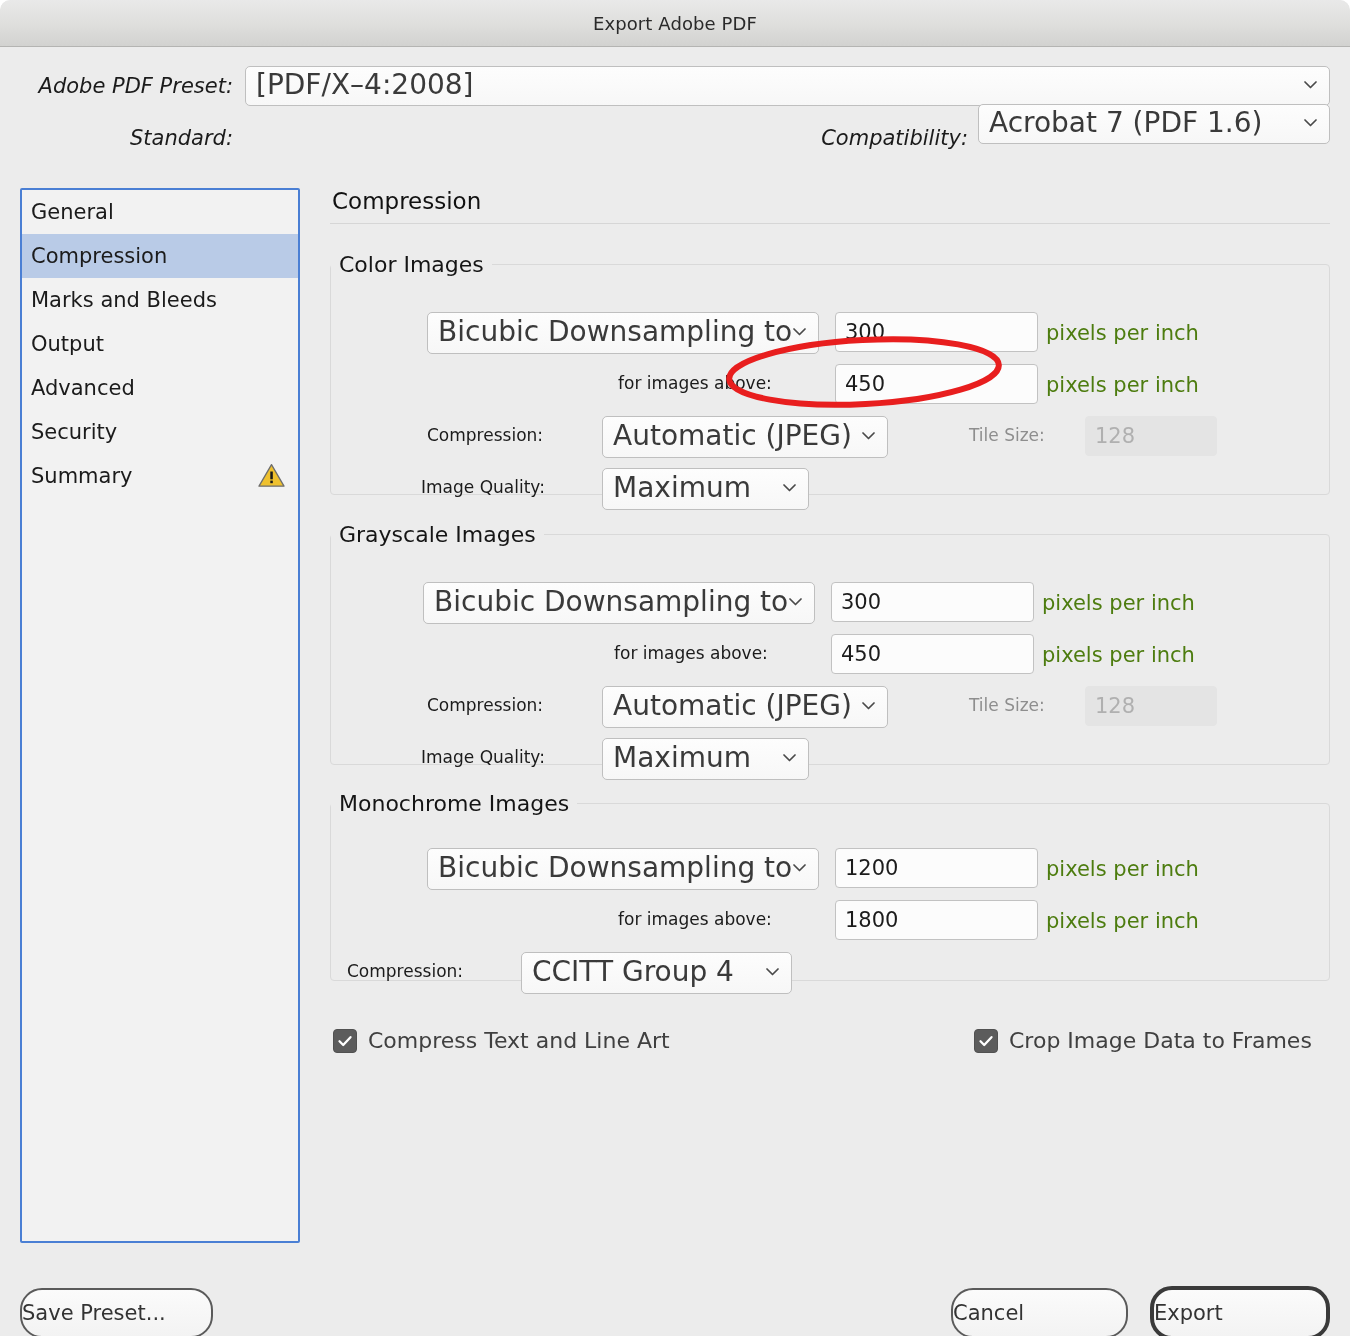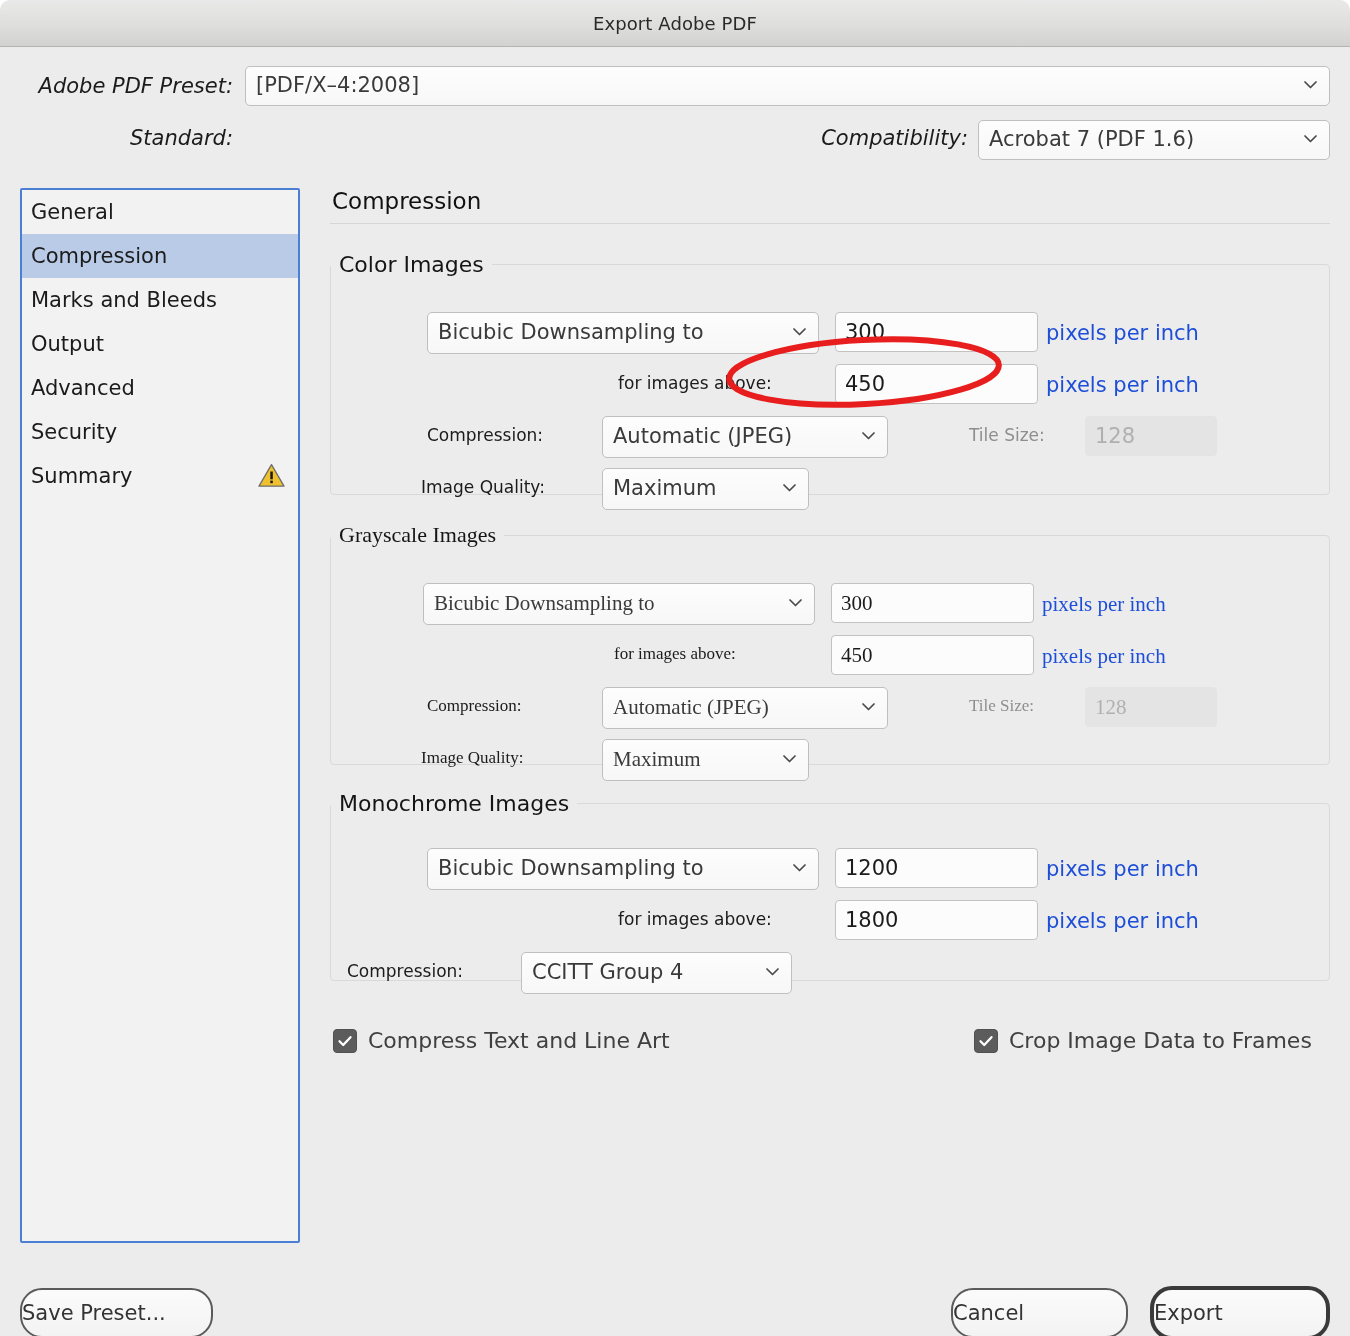--- a/index.html
+++ b/index.html
@@ -39,35 +39,35 @@
     font-style: italic;
   }
 
   
   .ctl {
     background: linear-gradient(to bottom,#fdfdfd,#f7f7f7);
     border: 1px solid #bfbfbf;
     border-radius: 5px;
     height: 38px;
     display: flex; align-items: center;
-    font-size: 21px; color: #3a3a3a;
+    font-size: 28px; color: #3a3a3a;
     padding: 0 10px;
     position: relative;
   }
   .ctl.big { height: 40px; }
   .ctl .chev {
     position: absolute; right: 12px; top: 50%;
     width: 13px; height: 13px; margin-top: -8px;
   }
   .ctl .chev svg { display: block; }
   .ctl-value { line-height: 1; padding-bottom: 2px; }
 
   #preset-select { position: absolute; left: 245px; top: 66px; width: 1085px; }
   #standard-select { position: absolute; left: 245px; top: 118px; width: 275px; }
-  #compat-select { position: absolute; left: 978px; top: 120px; width: 352px; }
+  #compat-select { position: absolute; left: 978px; top: 104px; width: 352px; }
 
   #preset-label { position: absolute; left: 18px; top: 74px; width: 215px; }
   #standard-label { position: absolute; left: 18px; top: 126px; width: 215px; }
   #compat-label { position: absolute; left: 690px; top: 126px; width: 278px; }
 
   
   .sidebar {
     position: absolute; left: 20px; top: 188px;
     width: 280px; height: 1055px;
     background: #f2f2f2;
@@ -102,21 +102,21 @@
   fieldset.group {
     border: 1px solid #d9d9d9;
     border-radius: 4px;
     margin: 0; padding: 0;
     position: relative;
   }
   fieldset.group > legend {
     font-size: 22px; color: #151515;
     padding: 0 8px; 
   }
-  .unit { font-size: 21px; color: #1d4ed8; white-space: nowrap; }
+  .unit { font-size: 21px; color: #4d7c0f; white-space: nowrap; }
   .inline-label { font-size: 17px; color: #1b1b1b; white-space: nowrap; }
   .inline-label.disabled { color: #8e8e8e; }
 
   .textbox {
     background: #fcfcfc;
     border: 1px solid #c2c2c2;
     border-radius: 4px;
     height: 40px; width: 203px;
     display: flex; align-items: center;
     padding: 0 9px;
@@ -267,21 +267,21 @@
       <div class="ctl abs" style="left:271px; top:191px; width:207px; height:42px;">
         <span class="ctl-value">Maximum</span>
         <span class="chev">
           <svg width="13" height="13" viewBox="0 0 13 13">
               <path d="M1 4 L6.5 9.5 L12 4" fill="none" stroke="#4a4a4a" stroke-width="1.7" stroke-linecap="round" stroke-linejoin="round"></path>
             </svg>
         </span>
       </div>
     </fieldset>
 
-    <fieldset class="group" style="margin-top:27px; height:243px;font-family:Liberation Serif, serif;">
+    <fieldset class="group" style="margin-top:27px; height:243px;">
       <legend>Grayscale Images</legend>
 
       <div class="ctl abs" style="left:92px; top:35px; width:392px; height:42px;">
         <span class="ctl-value">Bicubic Downsampling to</span>
         <span class="chev">
           <svg width="13" height="13" viewBox="0 0 13 13">
               <path d="M1 4 L6.5 9.5 L12 4" fill="none" stroke="#4a4a4a" stroke-width="1.7" stroke-linecap="round" stroke-linejoin="round"></path>
             </svg>
         </span>
       </div>

